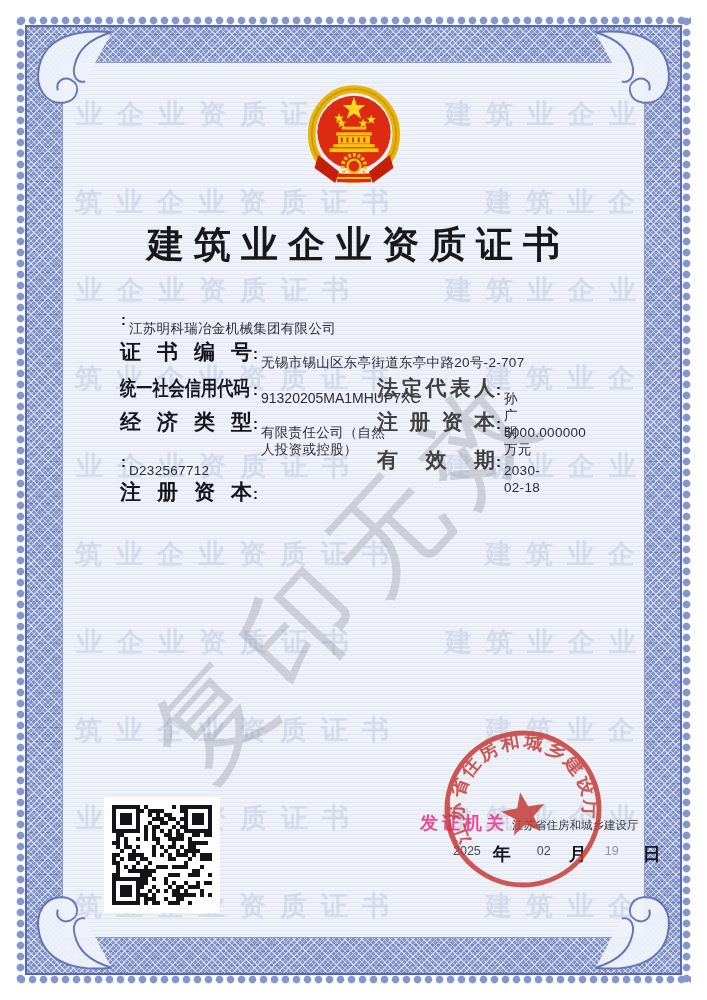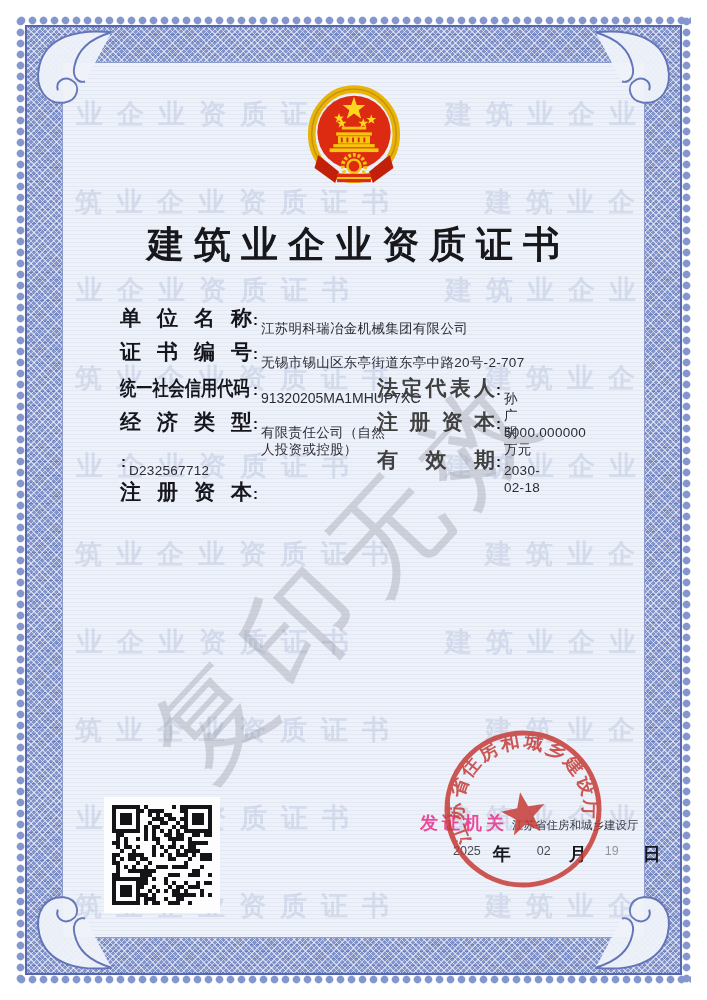--- a/index.html
+++ b/index.html
@@ -151,21 +151,20 @@
     <path d="M88 74 L66 92 L70 104 L92 88 Z" fill="#c22008"></path>
     <rect x="32" y="94" width="36" height="9" fill="#dd2b12"></rect>
     <line x1="32" y1="98.5" x2="68" y2="98.5" stroke="#f6c60e" stroke-width="2"></line>
   </svg>
 
   <div class="title">建筑业企业资质证书</div>
 
   <div class="fields">
 
     <div class="row" style="top:306px">
-      <span class="lbl">单位名称</span>
       <span class="colon">:</span>
       <span class="val">江苏明科瑞冶金机械集团有限公司</span>
     </div>
 
     <div class="row" style="top:340px">
       <span class="lbl">证书编号</span>
       <span class="colon">:</span>
       <span class="val">无锡市锡山区东亭街道东亭中路20号-2-707</span>
     </div>
 

